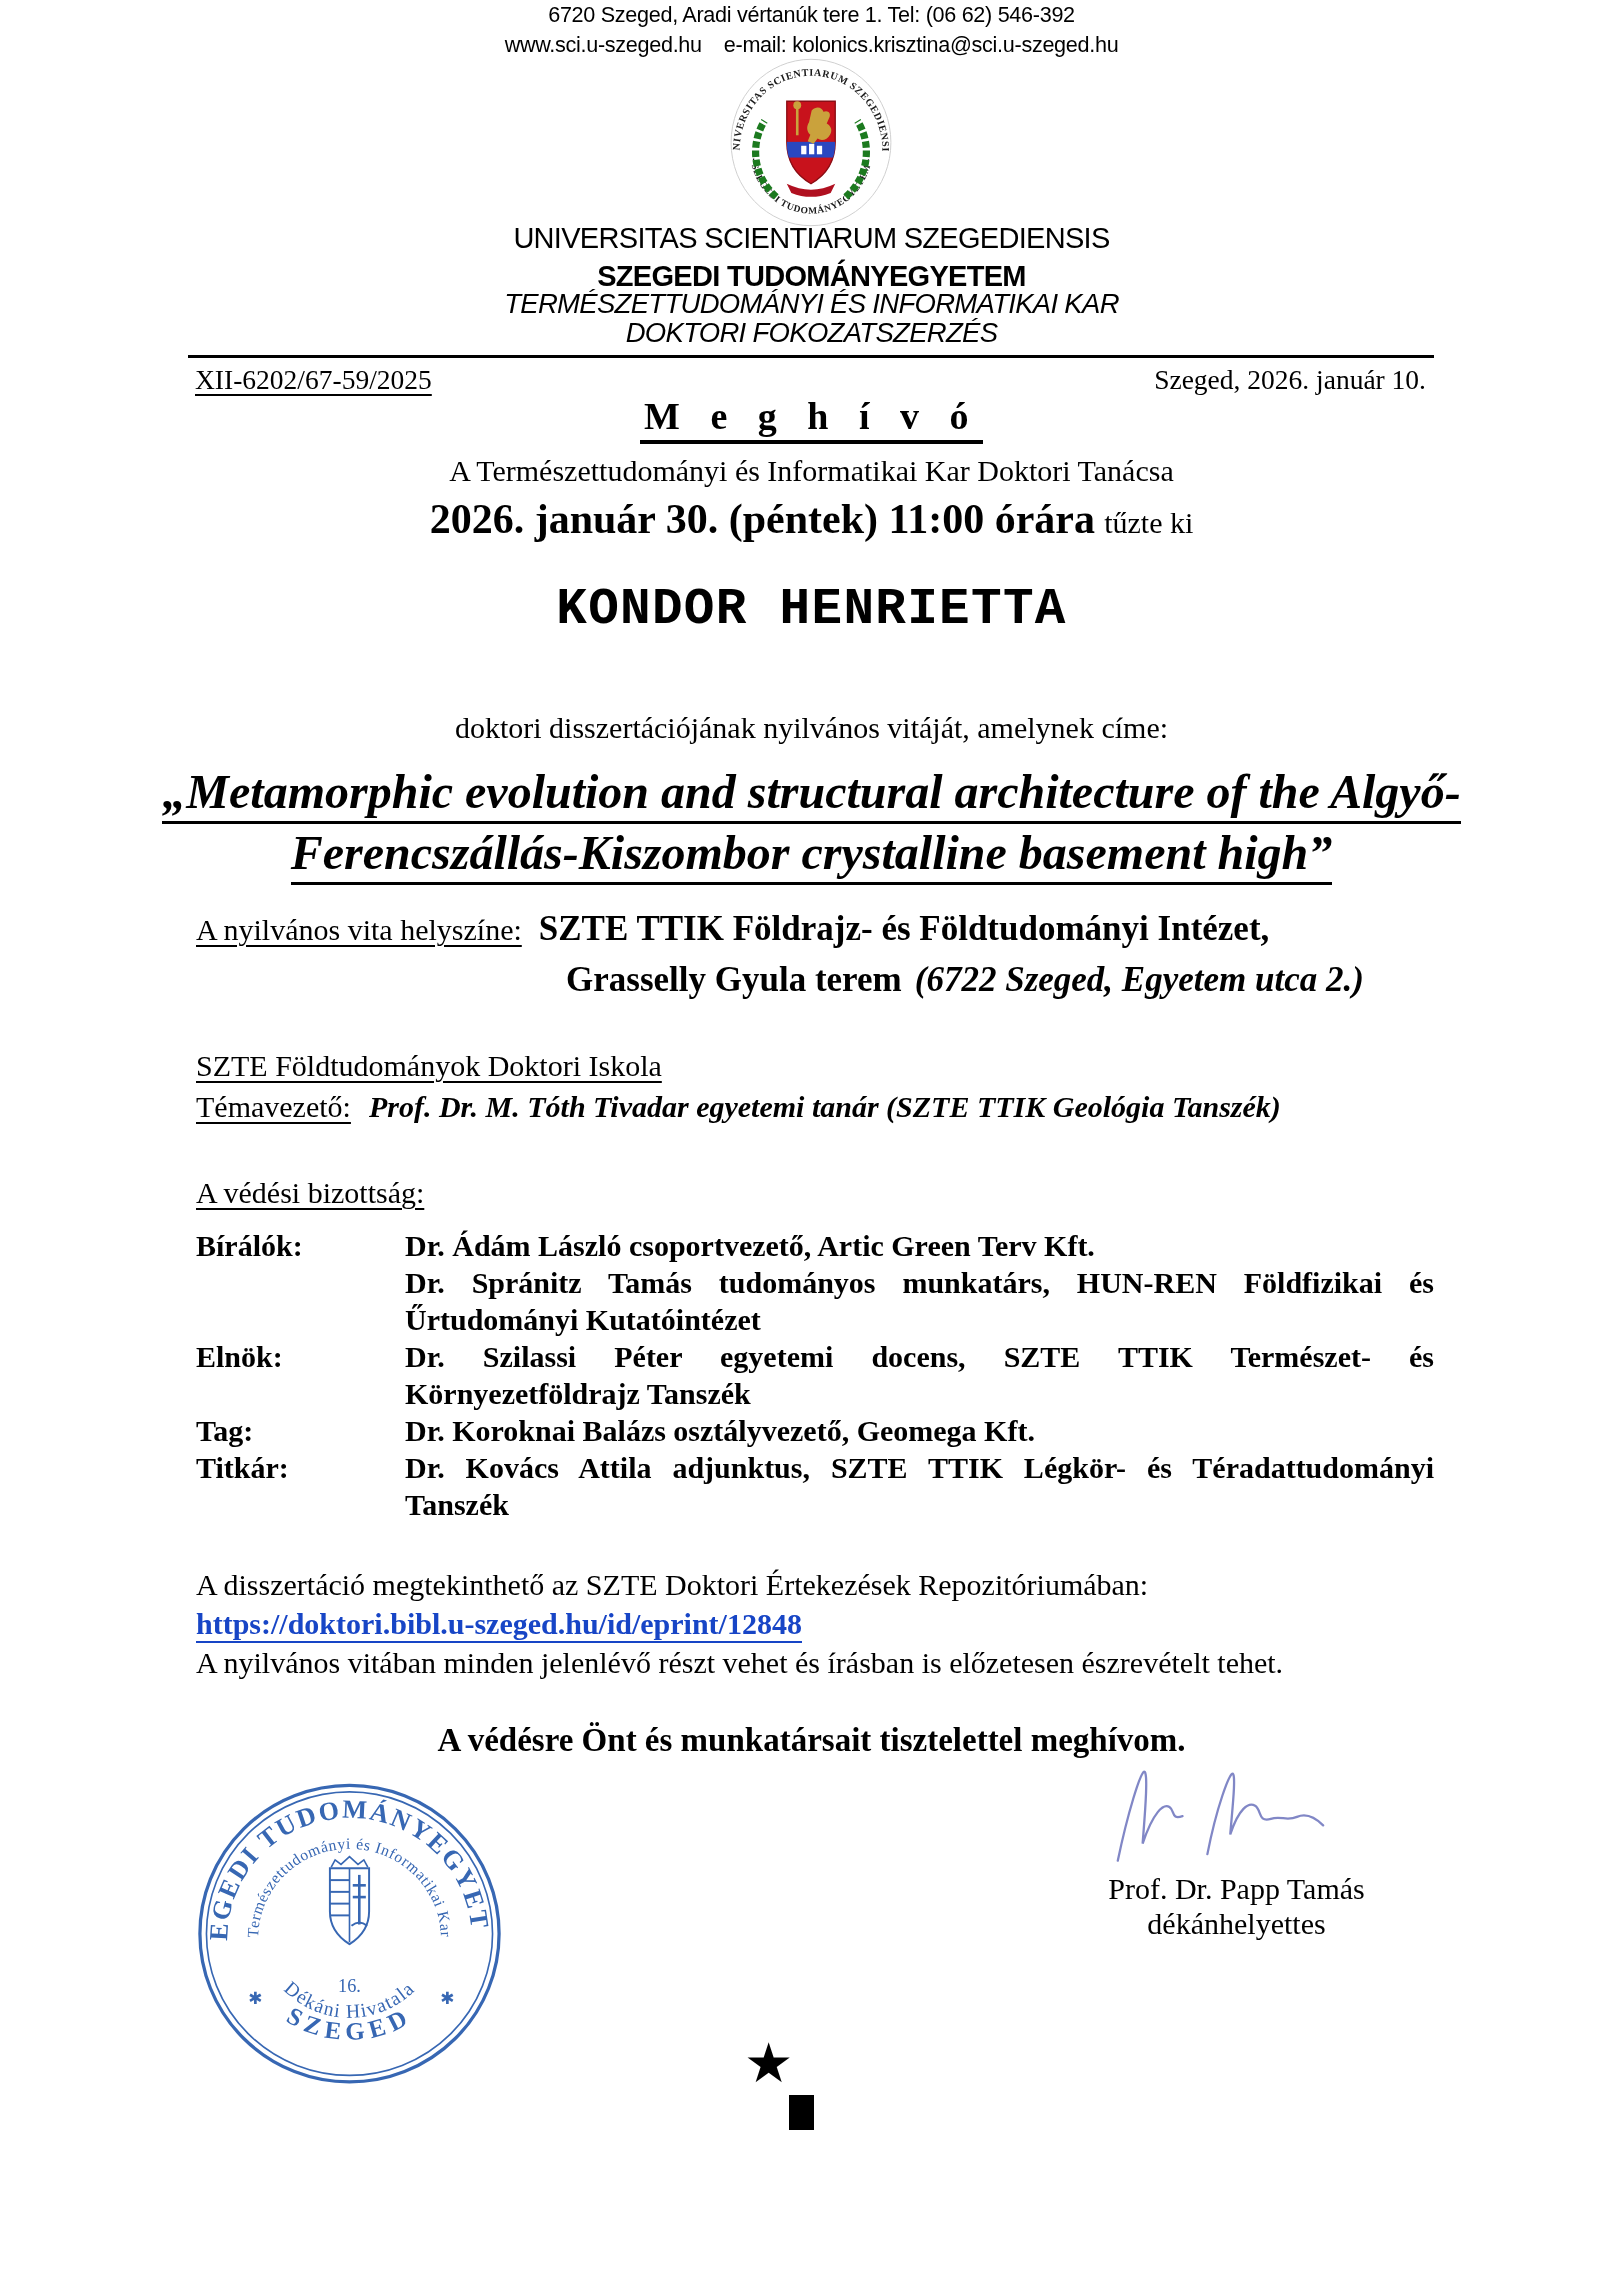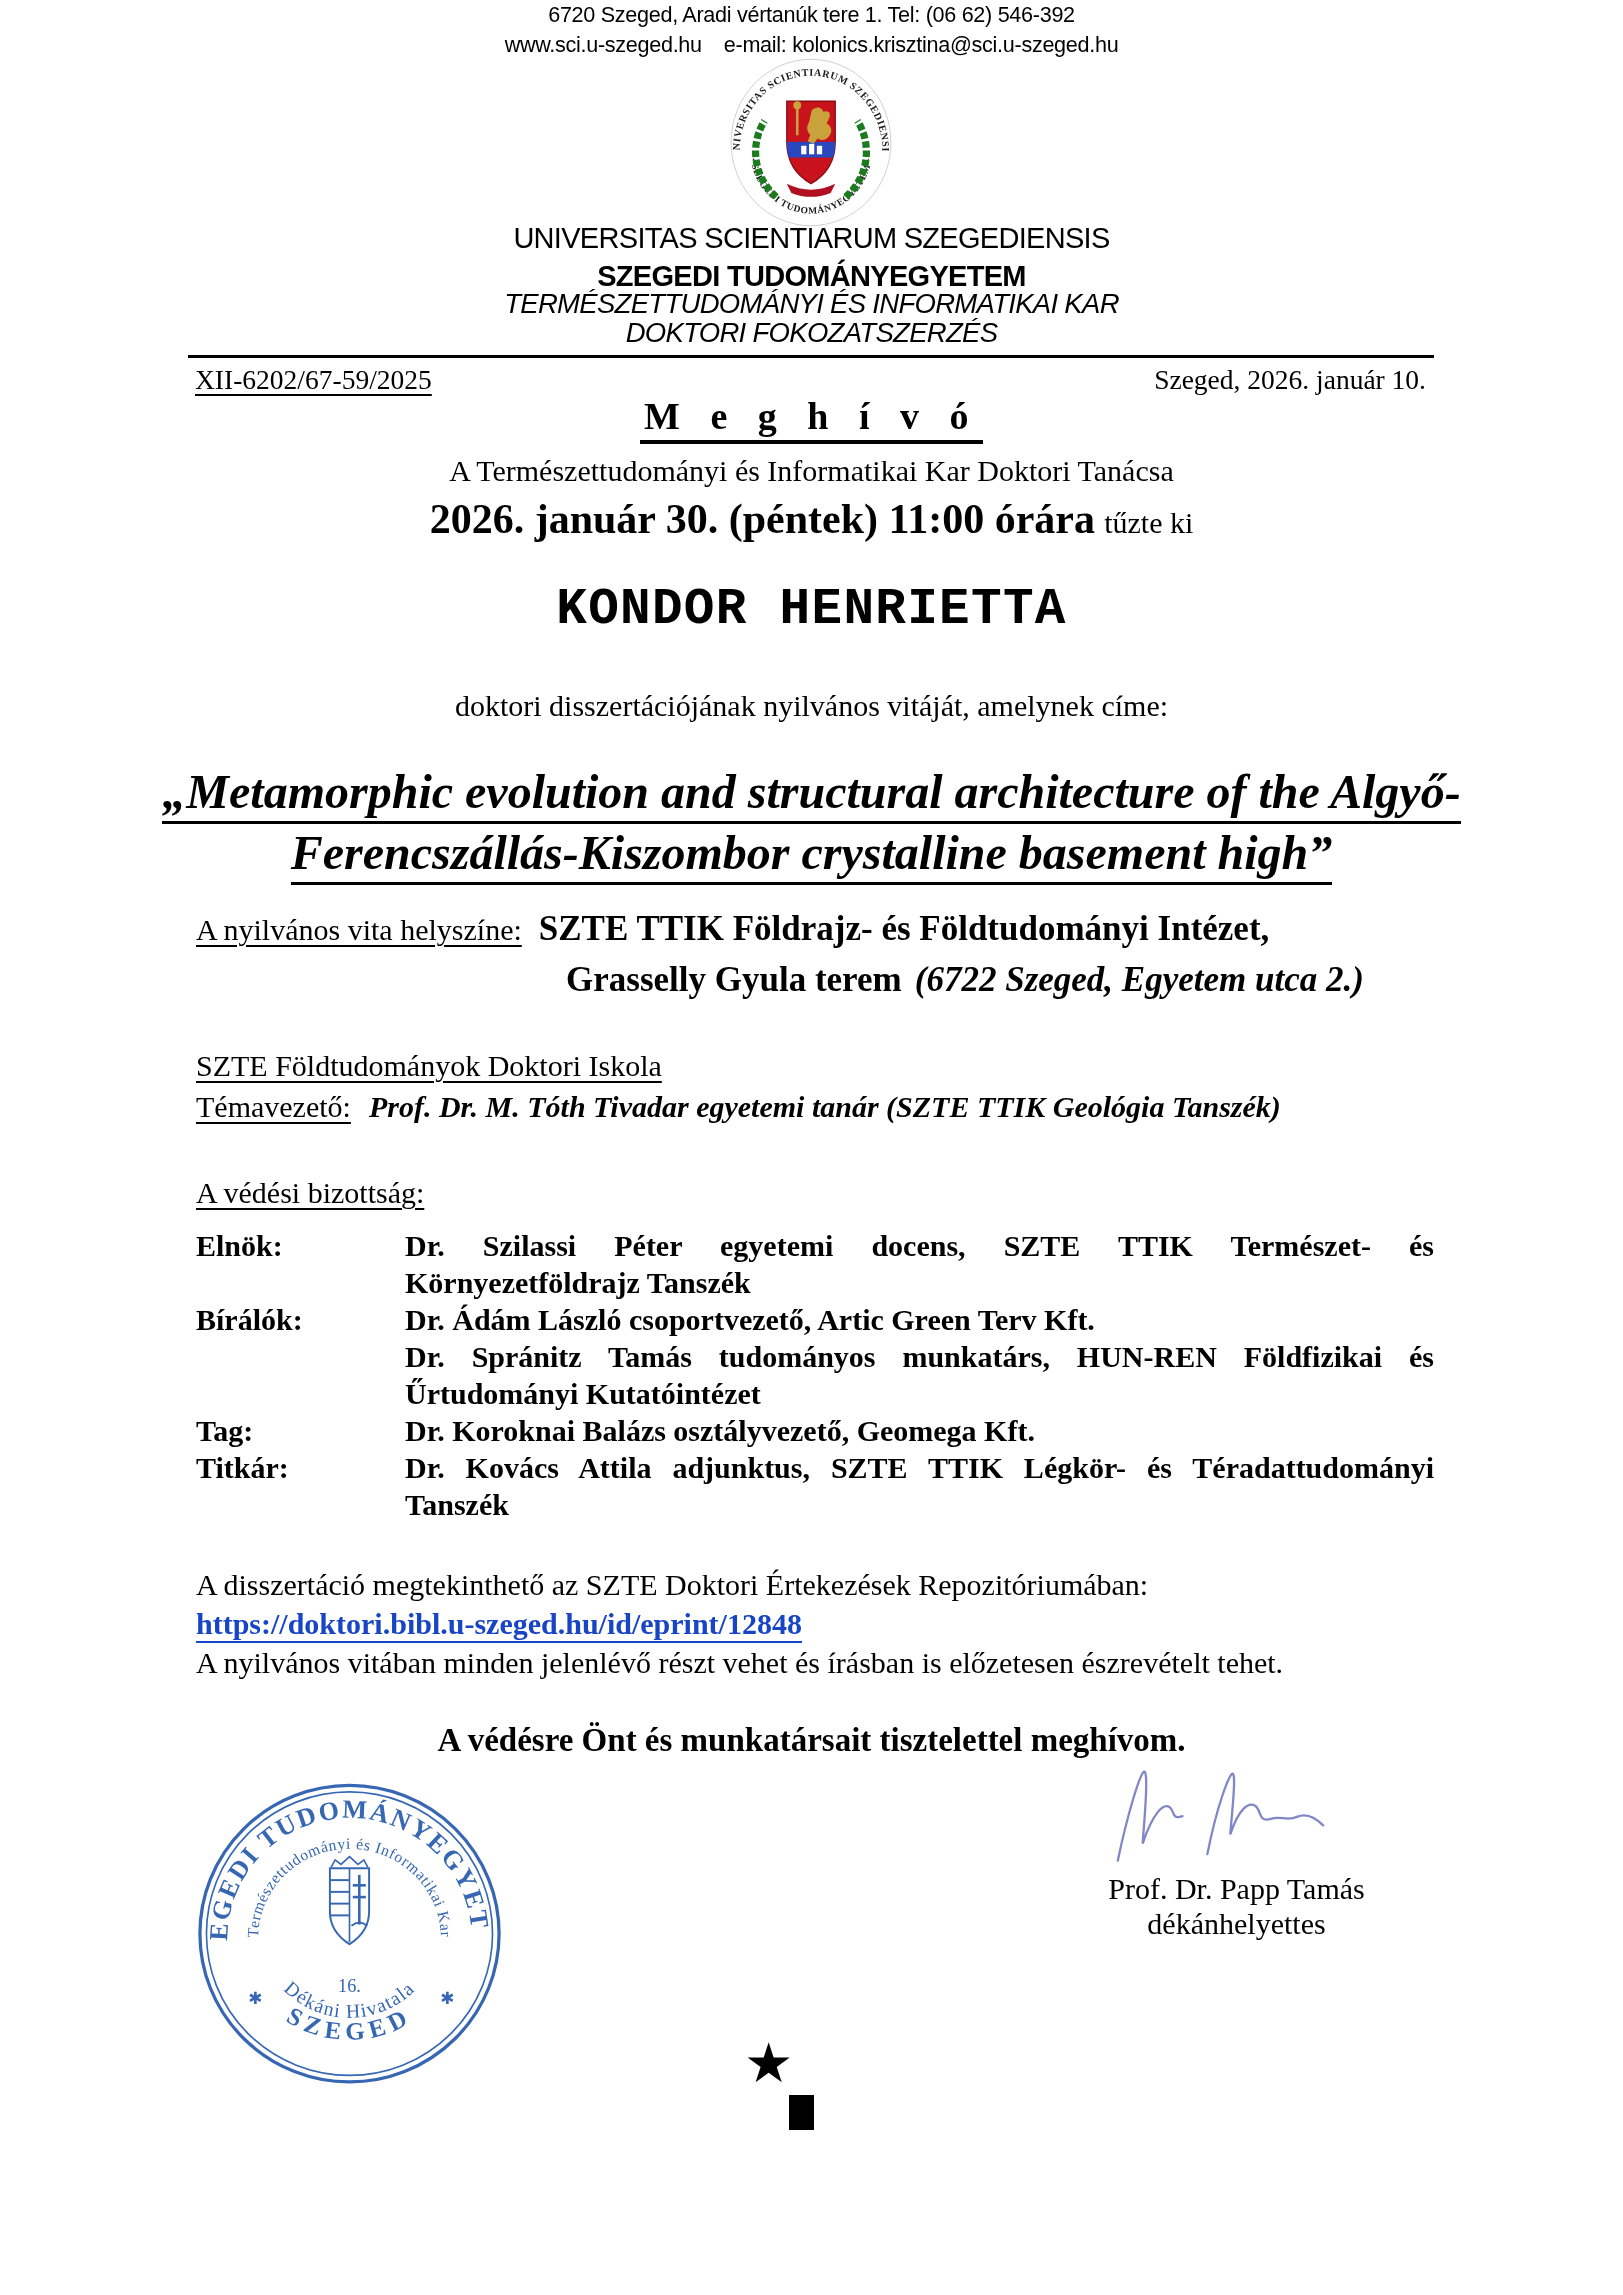--- a/index.html
+++ b/index.html
@@ -26,21 +26,21 @@
   .meghivo span { border-bottom:4.6px solid #000; padding:0 3.9px 2.6px 3.9px; }
 
   .council { top:454px; font-size:30px; }
 
   .datetime { top:495px; }
   .datetime .big { font-size:42px; font-weight:bold; }
   .datetime .small { font-size:30px; margin-left:9.2px;margin-top:24px; }
 
   .candidate { top:581px; font-size:51px; font-weight:bold; letter-spacing:1.3px;font-family:Liberation Mono, monospace; }
 
-  .defenseintro { top:689px; font-size:30px; }
+  .defenseintro { top:711px; font-size:30px; }
 
   .disstitle { top:764px; font-size:48px; font-weight:bold; font-style:italic; }
   .disstitle .tline { height:61px; }
   .disstitle .tline span { border-bottom:3.3px solid #000; padding-bottom:2.6px; }
 
   .venue { left:196px; top:909px; width:1240px; }
   .venue .label { font-size:30px; }
   .venue .vbold { font-size:35px; font-weight:bold; }
   .venue .vbi { font-size:35px; font-weight:bold; font-style:italic; }
   .venue .vline2 { padding-left:370px; margin-top:10.5px; }
@@ -151,32 +151,32 @@
   <div class="abs supervisor">
     <span class="ul">Témavezető:</span>
     <span class="it">Prof. Dr. M. Tóth Tivadar egyetemi tanár (SZTE TTIK Geológia Tanszék)</span>
   </div>
 
   <div class="abs chead">
     <span class="ul">A védési bizottság:</span>
   </div>
   <div class="abs committee">
     <div class="crow">
-      <div class="crole">Elnök:</div>
-      <div class="cval">
-        <div class="jline">Dr. Szilassi Péter egyetemi docens, SZTE TTIK Természet- és</div>
-        <div>Környezetföldrajz Tanszék</div>
-      </div>
-    </div>
-    <div class="crow">
       <div class="crole">Bírálók:</div>
       <div class="cval">
         <div>Dr. Ádám László csoportvezető, Artic Green Terv Kft.</div>
         <div class="jline">Dr. Spránitz Tamás tudományos munkatárs, HUN-REN Földfizikai és</div>
         <div>Űrtudományi Kutatóintézet</div>
+      </div>
+    </div>
+    <div class="crow">
+      <div class="crole">Elnök:</div>
+      <div class="cval">
+        <div class="jline">Dr. Szilassi Péter egyetemi docens, SZTE TTIK Természet- és</div>
+        <div>Környezetföldrajz Tanszék</div>
       </div>
     </div>
     <div class="crow">
       <div class="crole">Tag:</div>
       <div class="cval">
         <div>Dr. Koroknai Balázs osztályvezető, Geomega Kft.</div>
       </div>
     </div>
     <div class="crow">
       <div class="crole">Titkár:</div>

